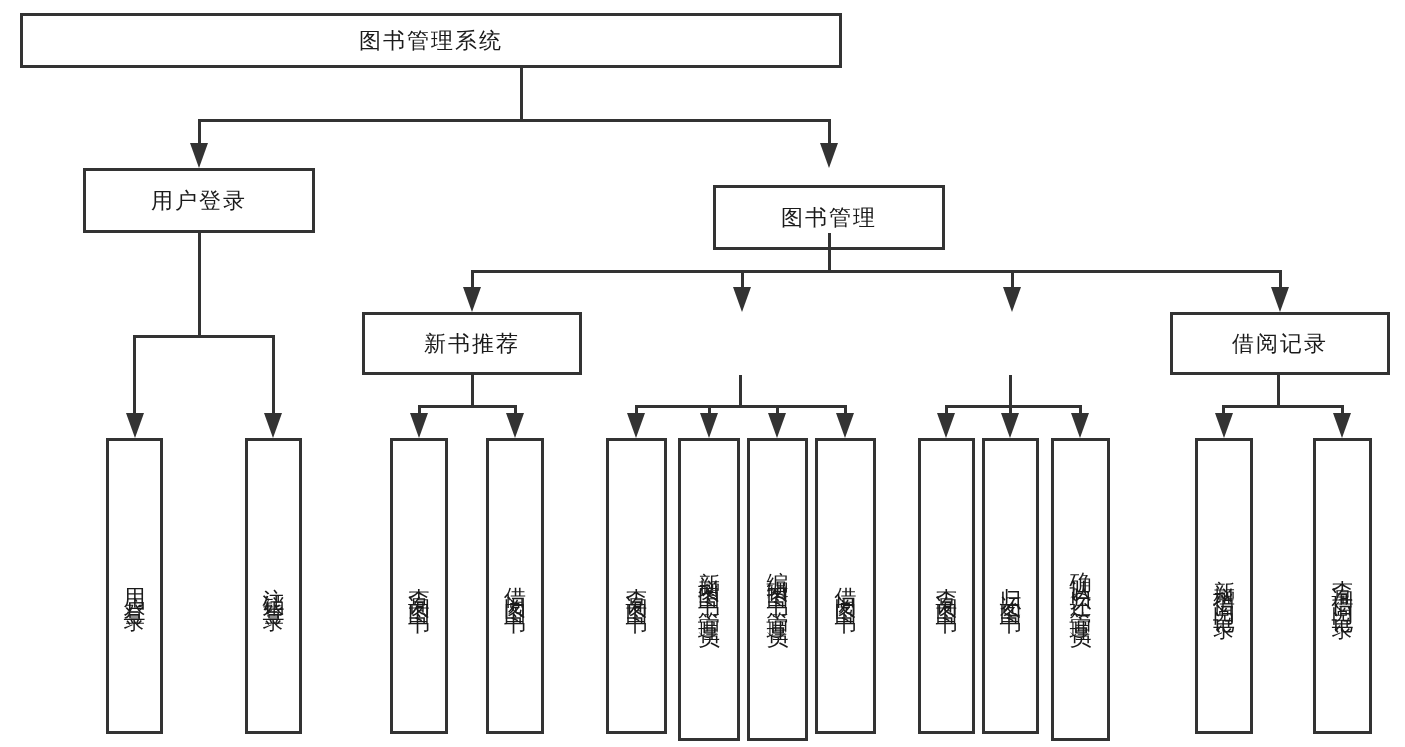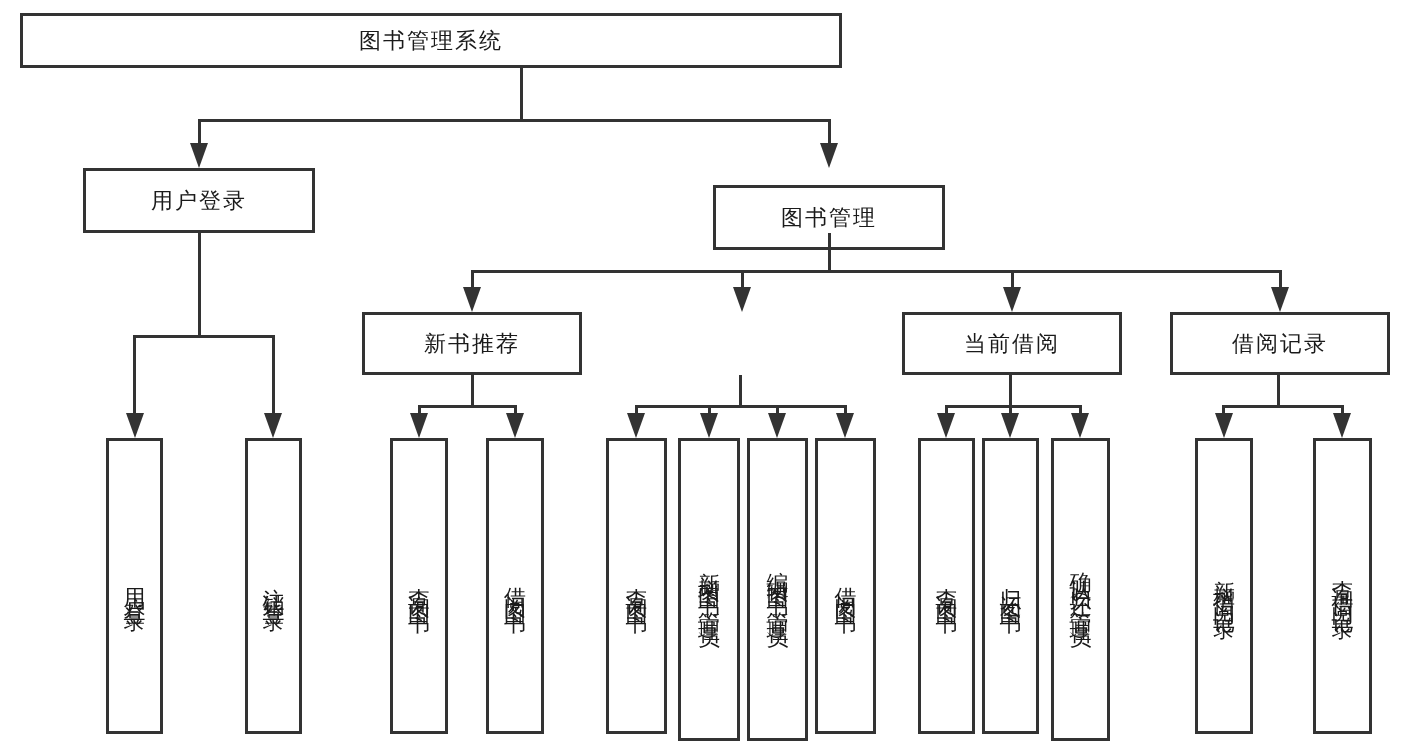--- a/index.html
+++ b/index.html
@@ -34,21 +34,20 @@
 
   <div class="box" style="left:20px;top:13px;width:822px;height:55px">图书管理系统</div>
 
   <div class="box" style="left:83px;top:168px;width:232px;height:65px">用户登录</div>
 
   <div class="box" style="left:713px;top:185px;width:232px;height:65px">图书管理</div>
 
   <div class="box" style="left:362px;top:312px;width:220px;height:63px">新书推荐</div>
 
 
-  <div class="box" style="left:902px;top:312px;width:220px;height:63px">当前借阅</div>
 
   <div class="box" style="left:1170px;top:312px;width:220px;height:63px">借阅记录</div>
 
   <div class="box vbox" style="left:106px;top:438px;width:57px;height:296px">用户登录</div>
 
   <div class="box vbox" style="left:245px;top:438px;width:57px;height:296px">注销登录</div>
 
   <div class="box vbox" style="left:390px;top:438px;width:58px;height:296px">查询图书</div>
 
   <div class="box vbox" style="left:486px;top:438px;width:58px;height:296px">借阅图书</div>

